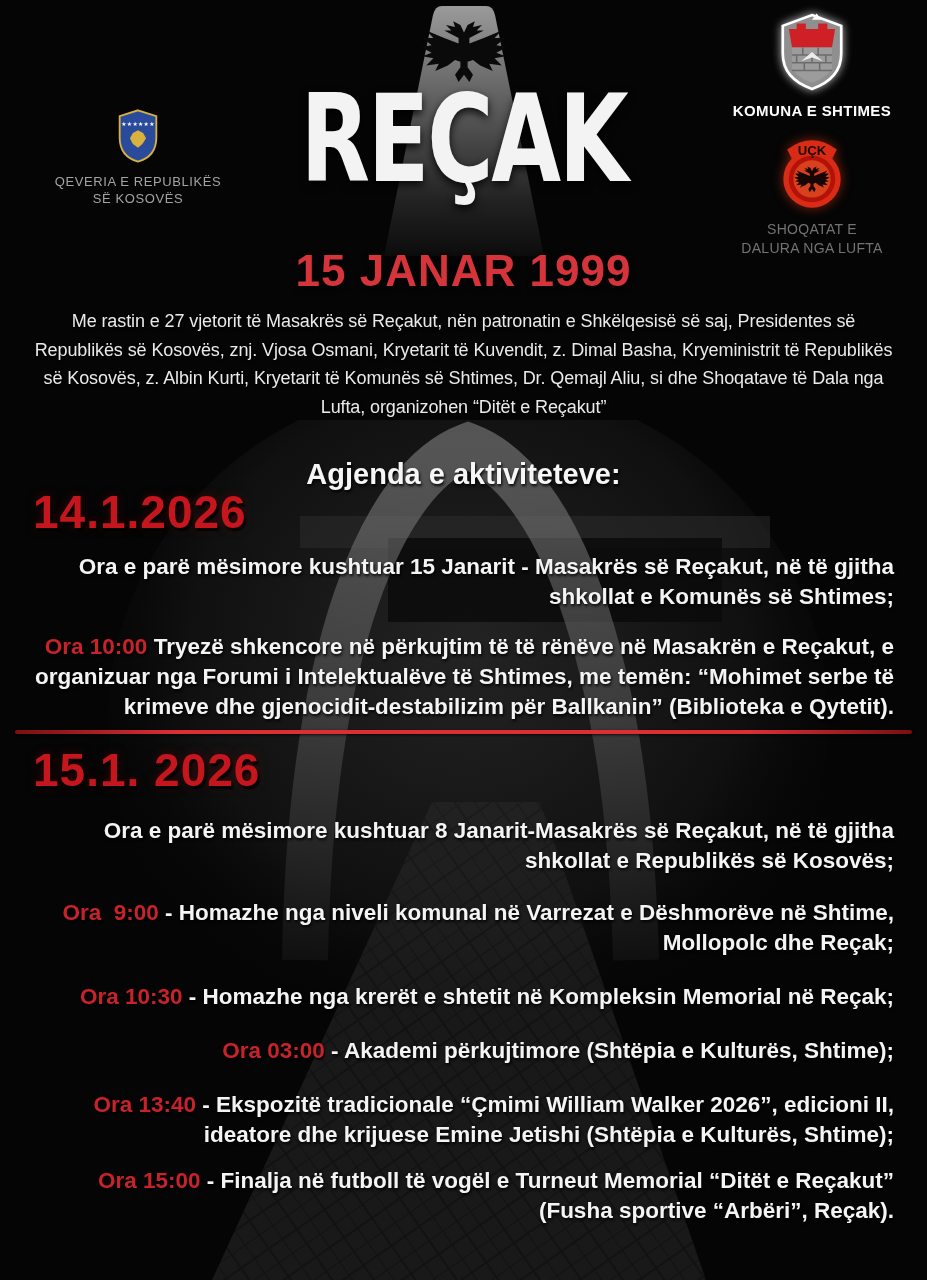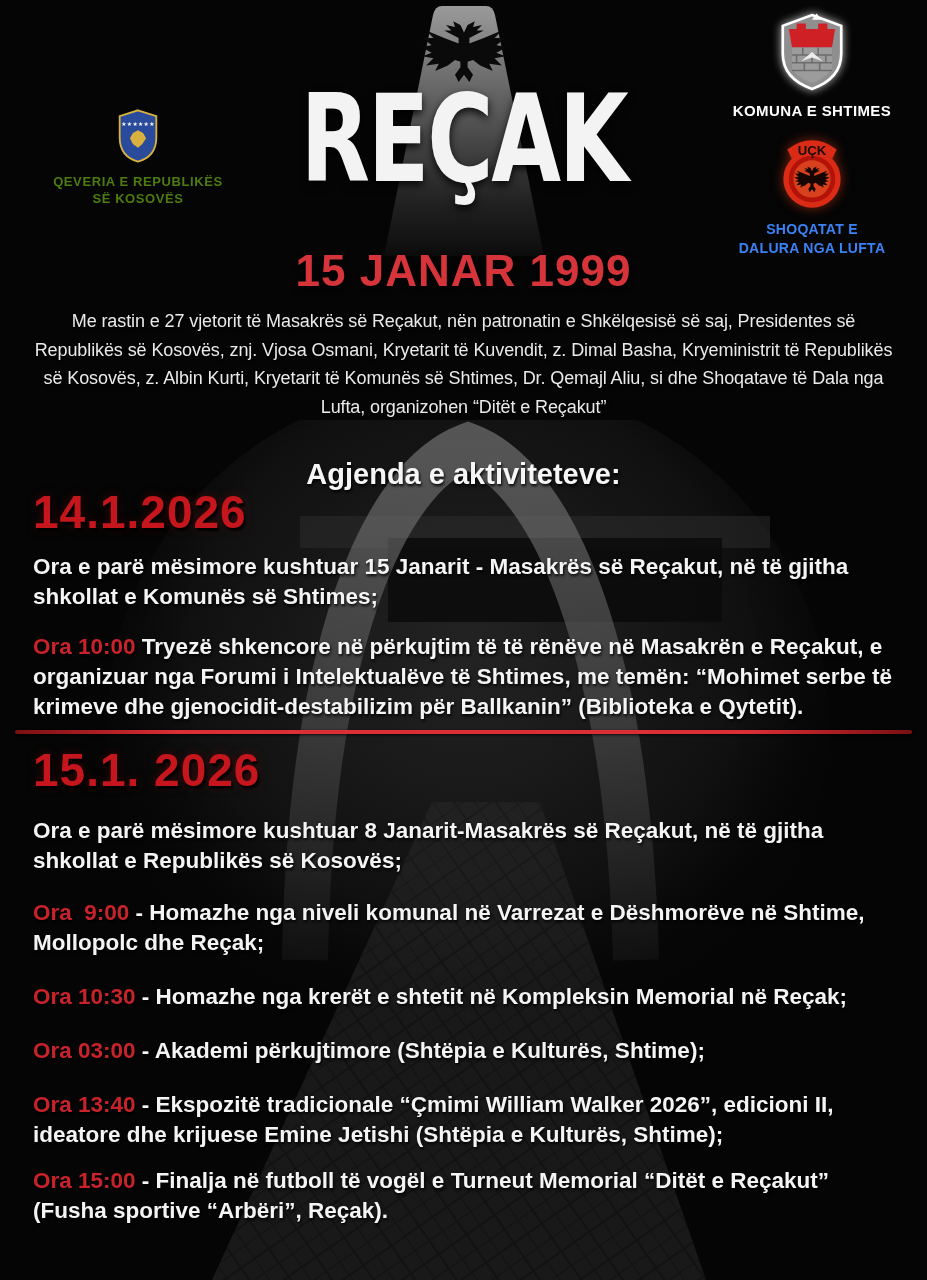--- a/index.html
+++ b/index.html
@@ -16,21 +16,21 @@
     width:927px;height:1280px;
     background:var(--bg);
     overflow:hidden;
     font-family:"Liberation Sans","DejaVu Sans",sans-serif;
     color:var(--white);
   }
   .scene{position:absolute;left:0;top:420px;z-index:0;}
   
   .gov-block{position:absolute;left:48px;top:108px;width:180px;text-align:center;z-index:2;}
   .gov-block .shield{display:block;margin:0 auto;}
-  .gov-caption{margin-top:10px;font-size:13px;line-height:1.3;color:#4d7c0f;letter-spacing:.6px;font-weight:700;}
+  .gov-caption{margin-top:10px;font-size:13px;line-height:1.3;color:#a3a3a3;letter-spacing:.6px;font-weight:400;}
   .monument{position:absolute;left:374px;top:0;width:180px;height:262px;z-index:1;}
   .monument svg{display:block;}
   .poster-title{
     position:absolute;left:0;right:0;top:76px;z-index:2;
     text-align:center;
     font-family:"DejaVu Sans","Liberation Sans",sans-serif;
     font-weight:bold;font-size:122px;line-height:1.04;
     letter-spacing:-3px;color:#f3f3f3;
     transform:scaleX(.74);
     text-shadow:0 4px 10px rgba(0,0,0,.85);
@@ -43,21 +43,21 @@
   .tagline .sep{
     display:inline-block;width:7px;height:23px;
     background:var(--accent_red);
     margin:0 13px;vertical-align:-2px;border-radius:1px;
   }
   .shtime-block{position:absolute;left:712px;top:12px;width:200px;text-align:center;z-index:2;}
   .shtime-block svg{filter:drop-shadow(0 0 5px rgba(255,255,255,.75));}
   .shtime-caption{margin-top:6px;font-size:15px;font-weight:bold;letter-spacing:.4px;color:#fff;}
   .uck-block{position:absolute;left:712px;top:134px;width:200px;text-align:center;z-index:2;}
   .uck-block svg{filter:drop-shadow(0 0 6px rgba(230,60,20,.55));}
-  .uck-caption{margin-top:6px;font-size:14px;font-weight:bold;line-height:1.35;letter-spacing:.3px;color:#3b82f6;}
+  .uck-caption{margin-top:6px;font-size:14px;font-weight:normal;line-height:1.35;letter-spacing:.3px;color:#737373;}
   
   .block-a{position:absolute;left:33px;top:247px;width:861px;z-index:2;}
   .block-b{position:absolute;left:33px;top:458px;width:861px;z-index:2;}
   .memorial-date{
     margin:0;text-align:center;
     font-size:44px;line-height:48px;font-weight:bold;letter-spacing:1px;
     color:var(--title_red);
     text-shadow:0 2px 6px rgba(0,0,0,.9);
   }
   .intro{
@@ -76,20 +76,21 @@
     font-size:46px;line-height:48px;font-weight:800;letter-spacing:1px;
     color:var(--date_red);
     text-shadow:2px 3px 2px rgba(0,0,0,.9), 0 0 10px rgba(120,0,0,.5);
   }
   .day-date.second{margin-top:12px;}
   .event{
     margin:22px 0 0 0;
     font-size:22.5px;line-height:30px;font-weight:bold;
     color:#f4f4f4;
     text-shadow:1px 2px 3px rgba(0,0,0,.95);
+    text-align:right;
   }
   .event .time{color:var(--time_red);white-space:pre-wrap;text-shadow:1px 2px 2px rgba(0,0,0,.95);}
   .ev-first{margin-top:16px;}
   .ev-2{margin-top:20px;}
   .ev-single{margin-top:24px;}
   .ev-last{margin-top:16px;}
   .divider{
     margin:8px 0 0 -18px;width:897px;height:4px;border-radius:2px;
     background:linear-gradient(90deg,#7a0f12,#db2e35 18%,#db2e35 82%,#7a0f12);
     box-shadow:0 1px 3px rgba(0,0,0,.8);

